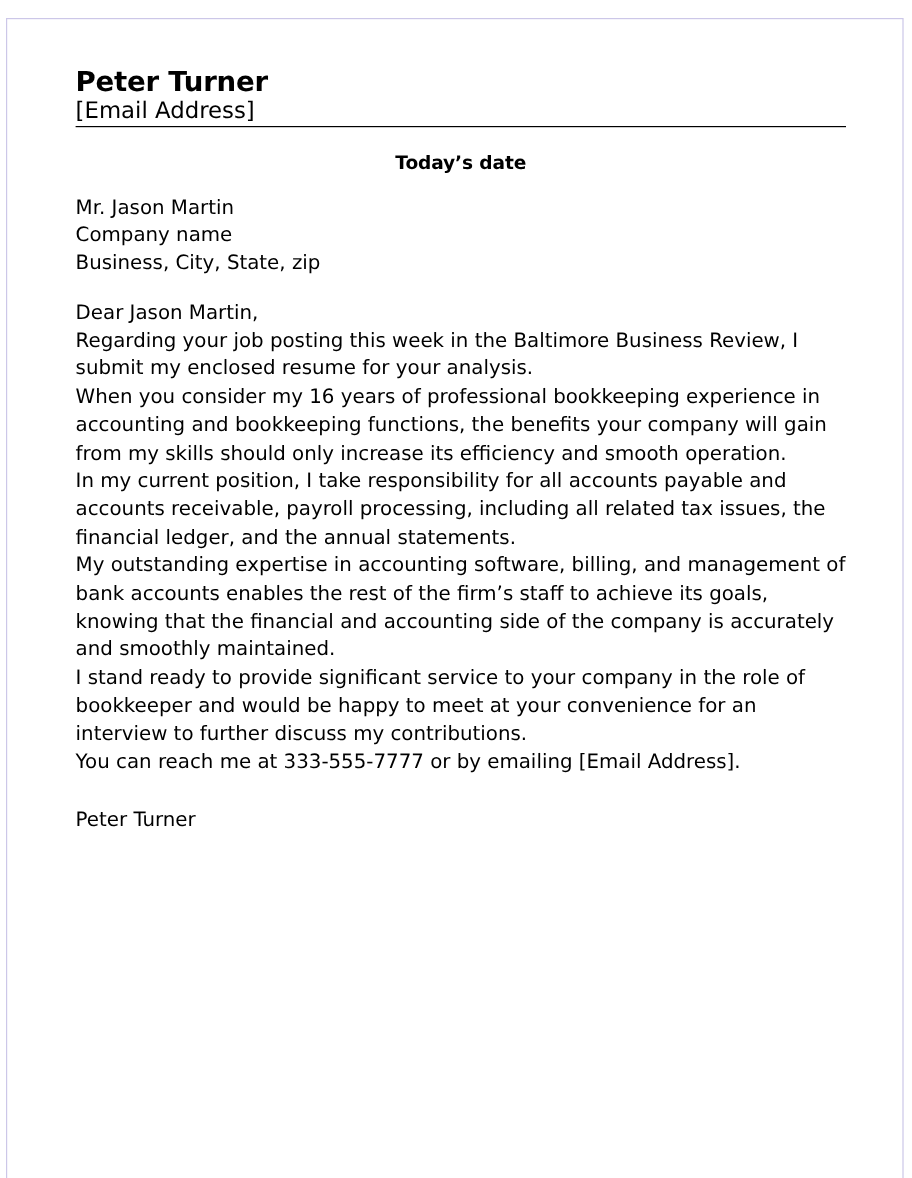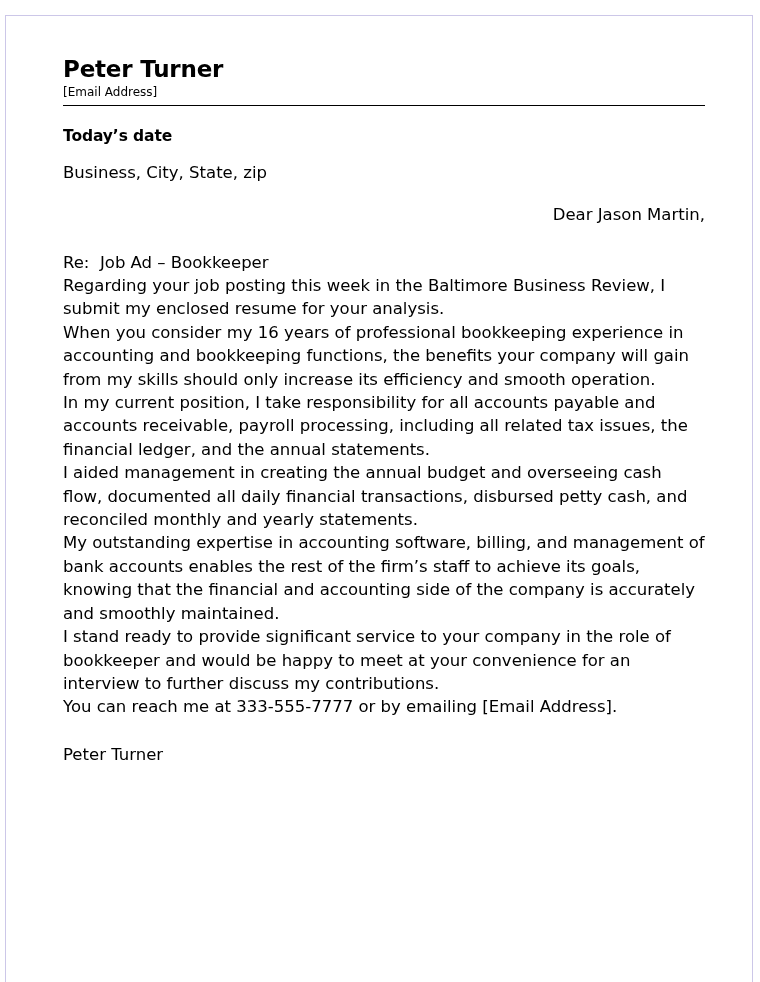--- a/index.html
+++ b/index.html
@@ -51,49 +51,48 @@
   .sender-contact {
     font-size: 15.5px;
     line-height: 26px;
     margin-left: 210px;
     display: block;
     white-space: nowrap;
   }
   .sender-email {
     clear: both;
     display: block;
-    font-size: 12px;
+    font-size: 19px;
     line-height: 20px;
     margin-top: 42px;
   }
 
   
   .date-line {
-    text-align: left;
+    text-align: center;
     font-size: 15.5px;
     font-weight: bold;
     margin-top: 21px;
     letter-spacing: -0.1px;
   }
 
   
   .recipient {
     margin-top: 16px;
     font-size: 16.5px;
     line-height: 23px;
   }
   .recipient div {
     display: block;
   }
 
   .salutation {
     margin-top: 19px;
     font-size: 16.5px;
     line-height: 23px;
-    text-align: right;
   }
 
   .subject {
     margin-top: 25px;
     font-size: 16.5px;
     line-height: 23px;
     white-space: pre;
   }
 
   .para {
@@ -118,31 +117,31 @@
   <div class="sheet">
 
     <div class="letterhead">
       <span class="sender-name">Peter Turner</span>
       <span class="sender-email">[Email Address]</span>
     </div>
 
     <div class="date-line">Today’s date</div>
 
     <div class="recipient">
+      <div>Mr. Jason Martin</div>
+      <div>Company name</div>
       <div>Business, City, State, zip</div>
     </div>
 
     <div class="salutation">Dear Jason Martin,</div>
 
-    <div class="subject">Re:  Job Ad – Bookkeeper</div>
 
     <div class="para">Regarding your job posting this week in the Baltimore Business Review, I submit my enclosed resume for your analysis.</div>
     <div class="para">When you consider my 16 years of professional bookkeeping experience in accounting and bookkeeping functions, the benefits your company will gain from my skills should only increase its efficiency and smooth operation.</div>
     <div class="para">In my current position, I take responsibility for all accounts payable and accounts receivable, payroll processing, including all related tax issues, the financial ledger, and the annual statements.</div>
-    <div class="para">I aided management in creating the annual budget and overseeing cash flow, documented all daily financial transactions, disbursed petty cash, and reconciled monthly and yearly statements.</div>
     <div class="para tight">My outstanding expertise in accounting software, billing, and management of bank accounts enables the rest of the firm’s staff to achieve its goals, knowing that the financial and accounting side of the company is accurately and smoothly maintained.</div>
     <div class="para">I stand ready to provide significant service to your company in the role of bookkeeper and would be happy to meet at your convenience for an interview to further discuss my contributions.</div>
     <div class="para">You can reach me at 333-555-7777 or by emailing [Email Address].</div>
 
     <div class="signature">Peter Turner</div>
 
   </div>
 </div>
 
 </body></html>

